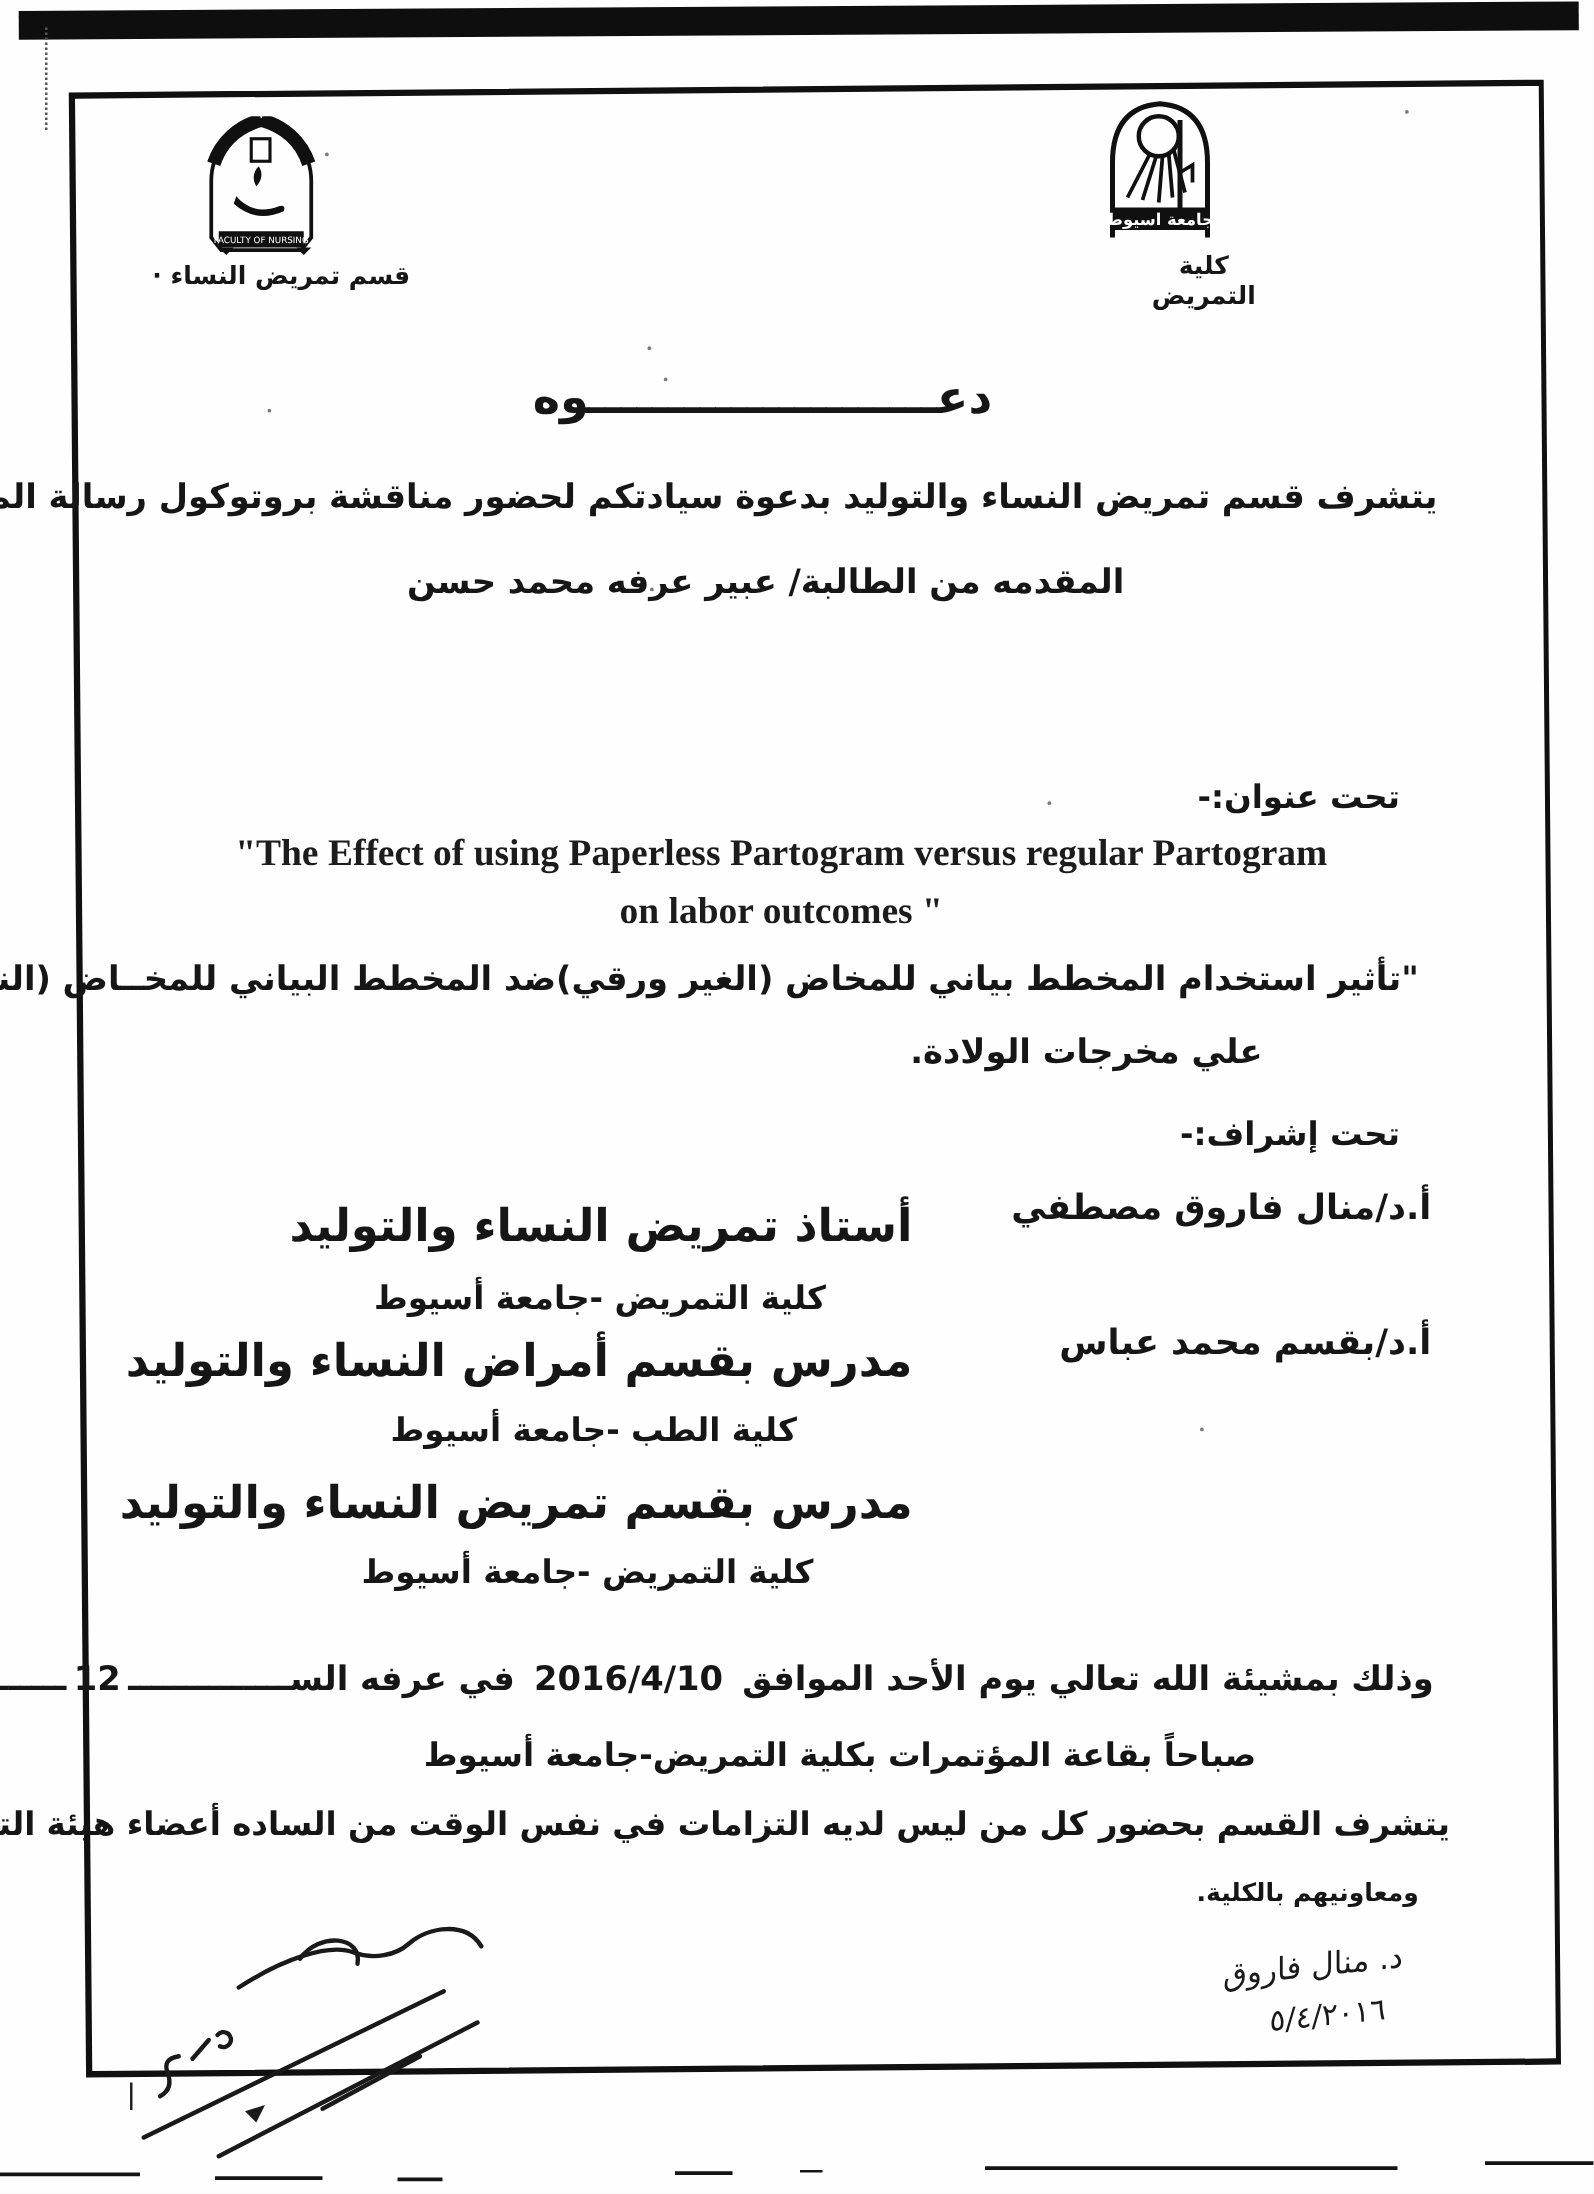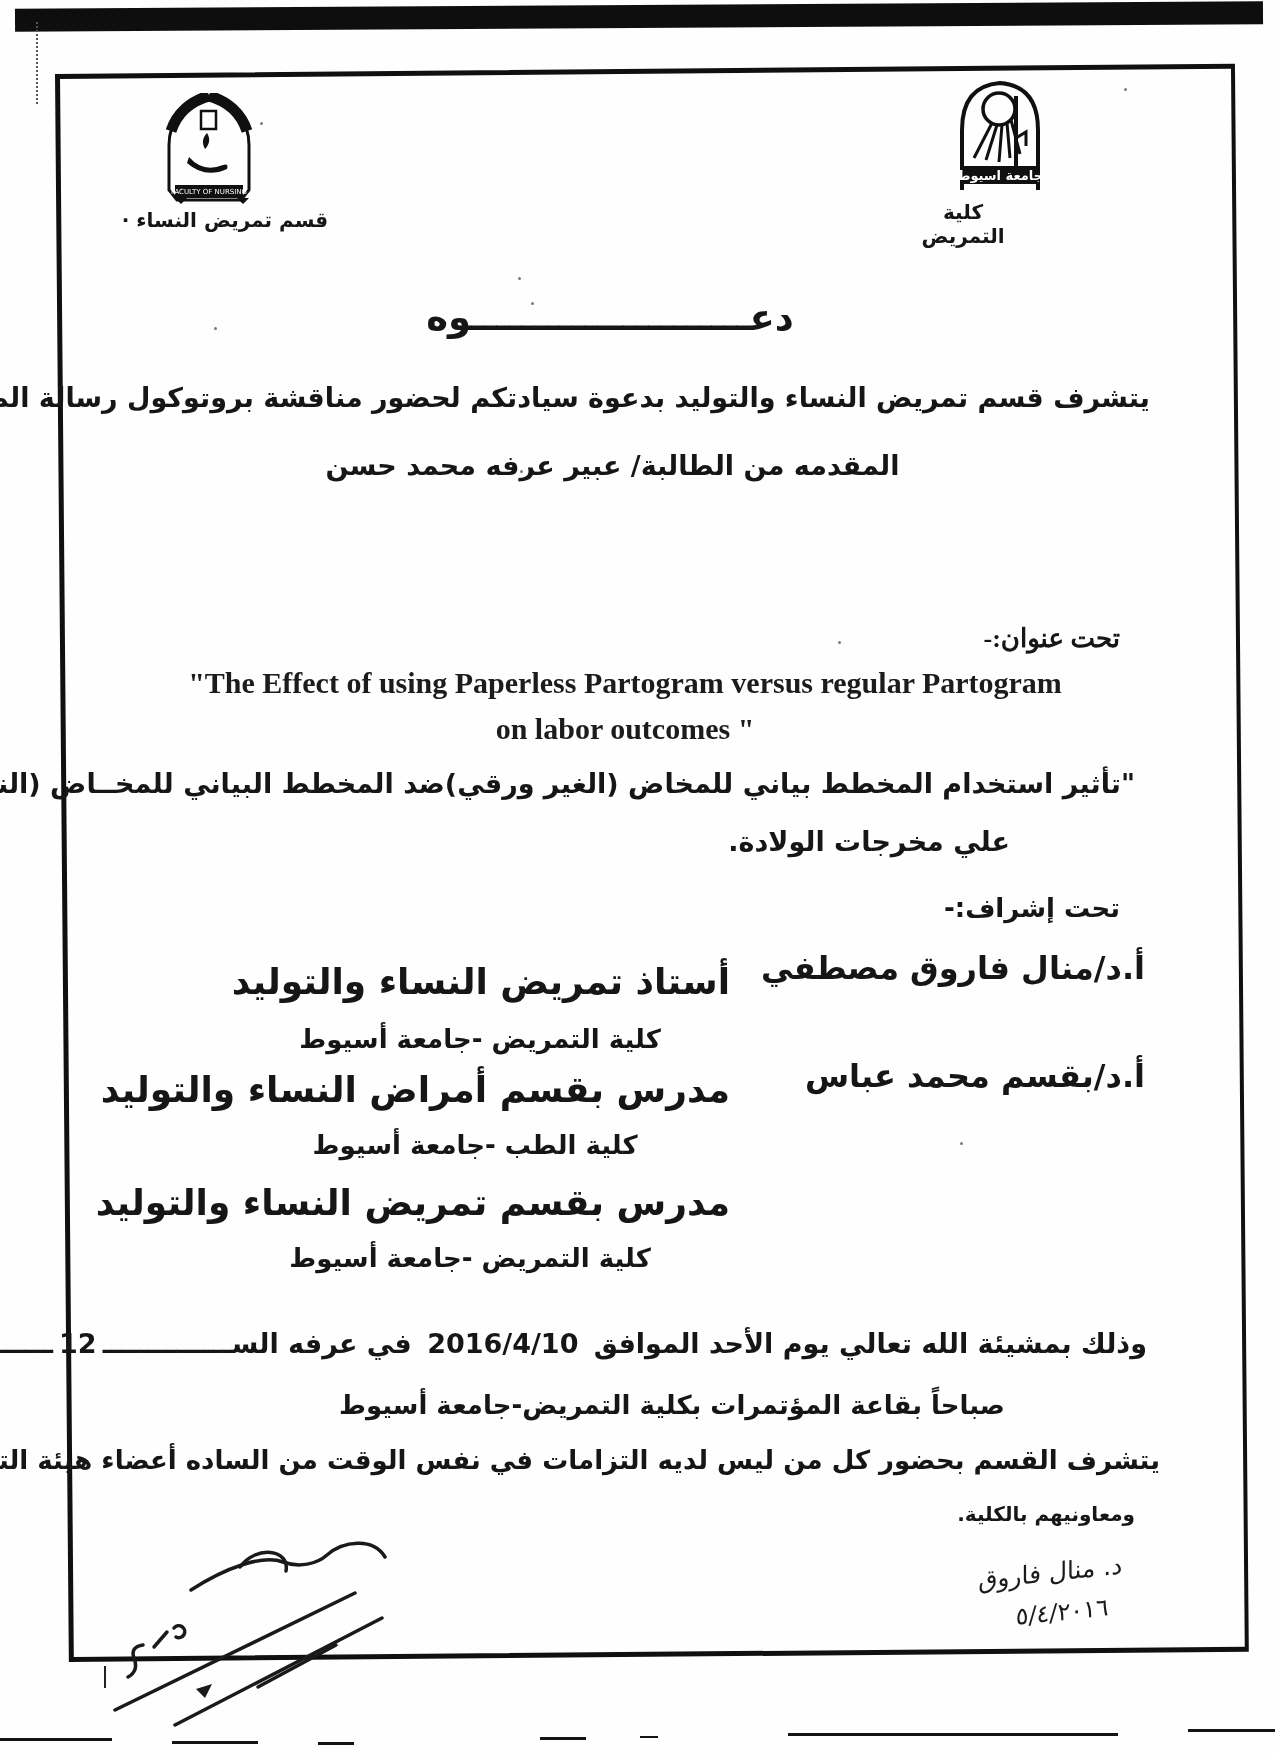--- a/index.html
+++ b/index.html
@@ -25,41 +25,41 @@
   
   .frame {
     left:55px; top:74px; width:1180px; height:1588px;
     border:5px solid #101010; border-right-width:4px;
     transform:rotate(-0.5deg); transform-origin:left top;
   }
 
   
   .logo-left { left:163px; top:93px; }
   .caption-left { left:120px; top:208px; width:210px; font-size:20px; }
-  .logo-right { left:952px; top:78px; }
+  .logo-right { left:880px; top:78px; }
   .caption-right { left:903px; top:200px; width:120px; font-size:20px; }
 
   .invite-title { left:70px; top:296px; width:1080px; font-size:37px; letter-spacing:1px; }
 
   .intro { font-size:27px; left:75px; width:1075px; }
   .intro-1 { top:382px; }
   .intro-2 { top:450px; }
   .intro-3 { top:498px; }
 
-  .under-title { right:155px; top:623px; font-size:26px;font-family:Liberation Serif, serif; }
+  .under-title { right:155px; top:623px; font-size:26px; }
 
   .en-title { left:85px; width:1080px; font-family:"Liberation Serif", serif; font-weight:700; font-size:30px; color:#1c1c1c; }
   .en-1 { top:666px; }
   .en-2 { top:712px; }
 
   .ar-title-1 { left:130px; top:768px; width:1005px; font-size:27px; }
   .ar-title-2 { right:265px; top:826px; font-size:27px; }
 
   .supervision-label { right:155px; top:893px; font-size:26px; }
-  .sup-name { font-size:32px; }
+  .sup-name { font-size:28px; }
   .sup-role { font-size:36px; }
   .sup-aff  { font-size:26px; }
   .s1n { right:130px; top:949px; }
   .s1r { left:290px; top:961px; width:440px; }
   .s1a { left:270px; top:1024px; width:420px; }
   .s2n { right:130px; top:1057px; }
   .s2r { left:290px; top:1069px; width:440px; }
   .s2a { left:280px; top:1130px; width:390px; }
   .s3n { right:130px; top:1170px; }
   .s3r { left:285px; top:1182px; width:445px; }

